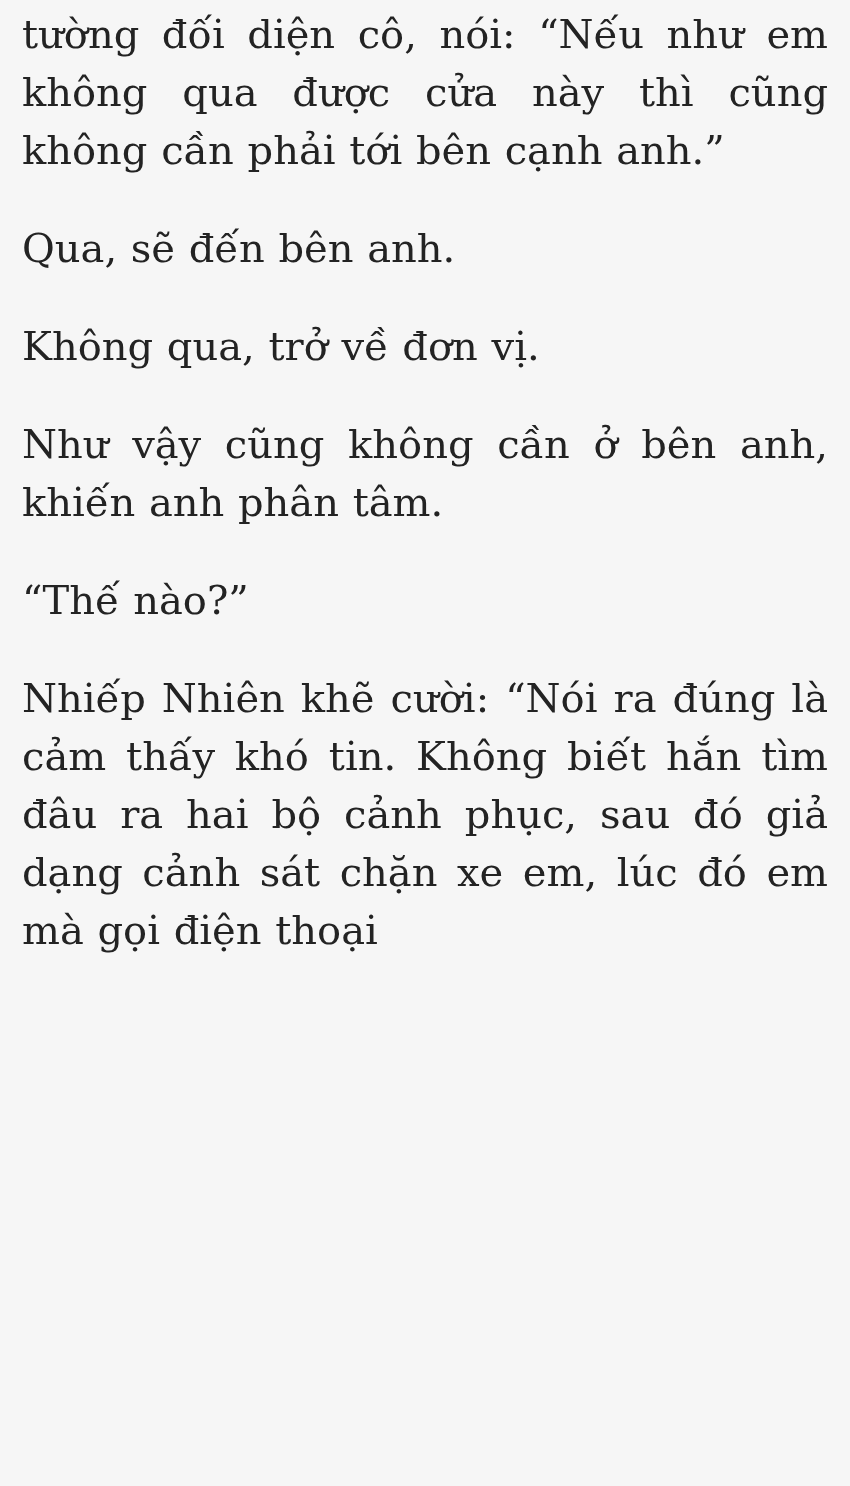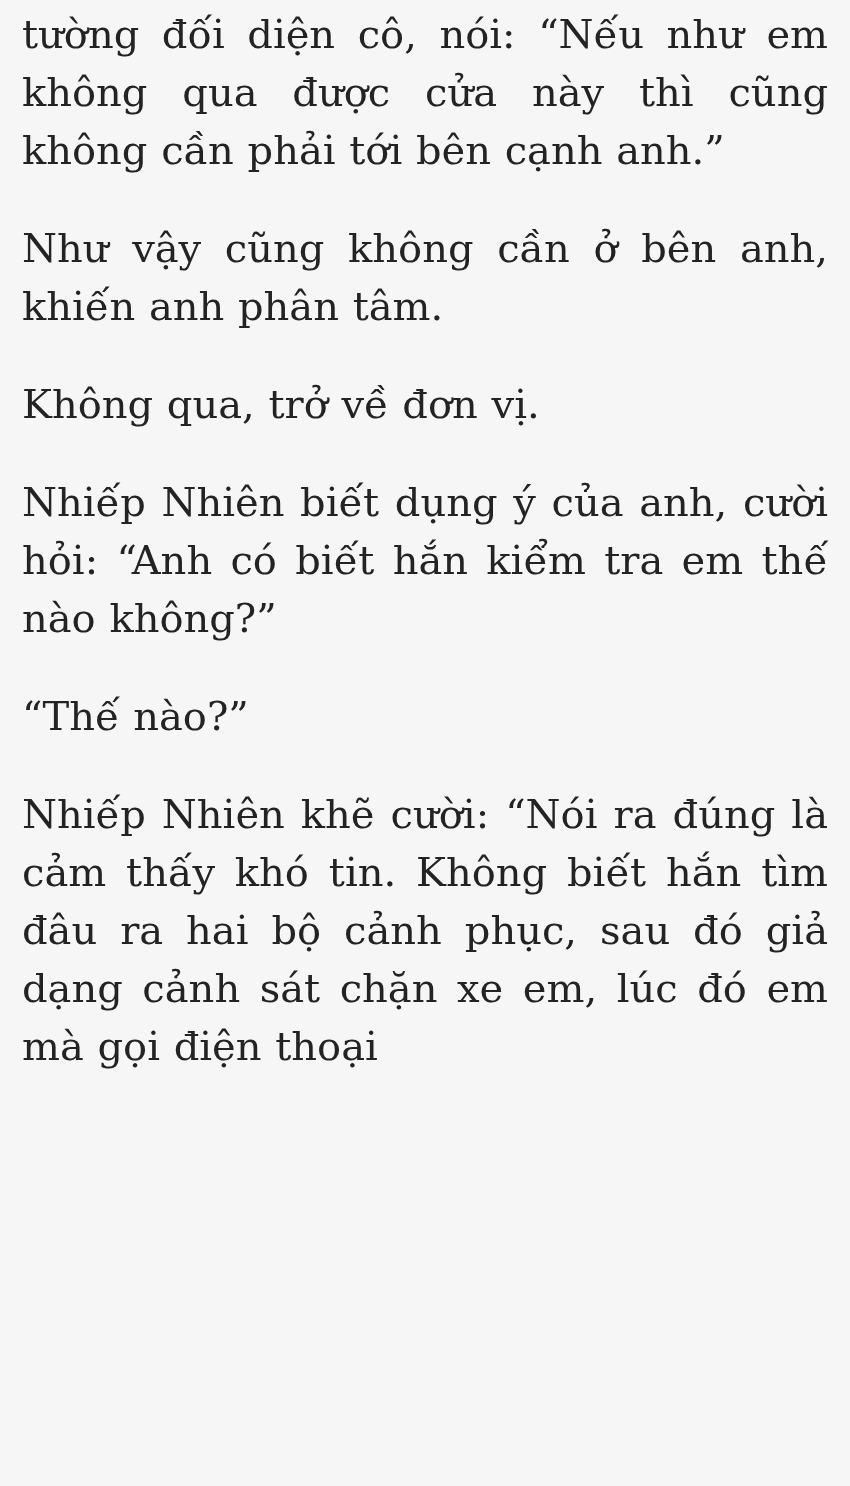--- a/index.html
+++ b/index.html
@@ -33,18 +33,18 @@
     }
     .para:last-child {
       margin-bottom: 0;
     }
   </style>
 </head>
 <body>
 
 <div class="reader-page">
   <p class="para">tường đối diện cô, nói: “Nếu như em không qua được cửa này thì cũng không cần phải tới bên cạnh anh.”</p>
+  <p class="para">Qua, sẽ đến bên anh.</p>
+  <p class="para">Không qua, trở về đơn vị.</p>
   <p class="para">Như vậy cũng không cần ở bên anh, khiến anh phân tâm.</p>
-  <p class="para">Không qua, trở về đơn vị.</p>
-  <p class="para">Nhiếp Nhiên biết dụng ý của anh, cười hỏi: “Anh có biết hắn kiểm tra em thế nào không?”</p>
   <p class="para">“Thế nào?”</p>
   <p class="para">Nhiếp Nhiên khẽ cười: “Nói ra đúng là cảm thấy khó tin. Không biết hắn tìm đâu ra hai bộ cảnh phục, sau đó giả dạng cảnh sát chặn xe em, lúc đó em mà gọi điện thoại</p>
 </div>
 
 </body></html>

